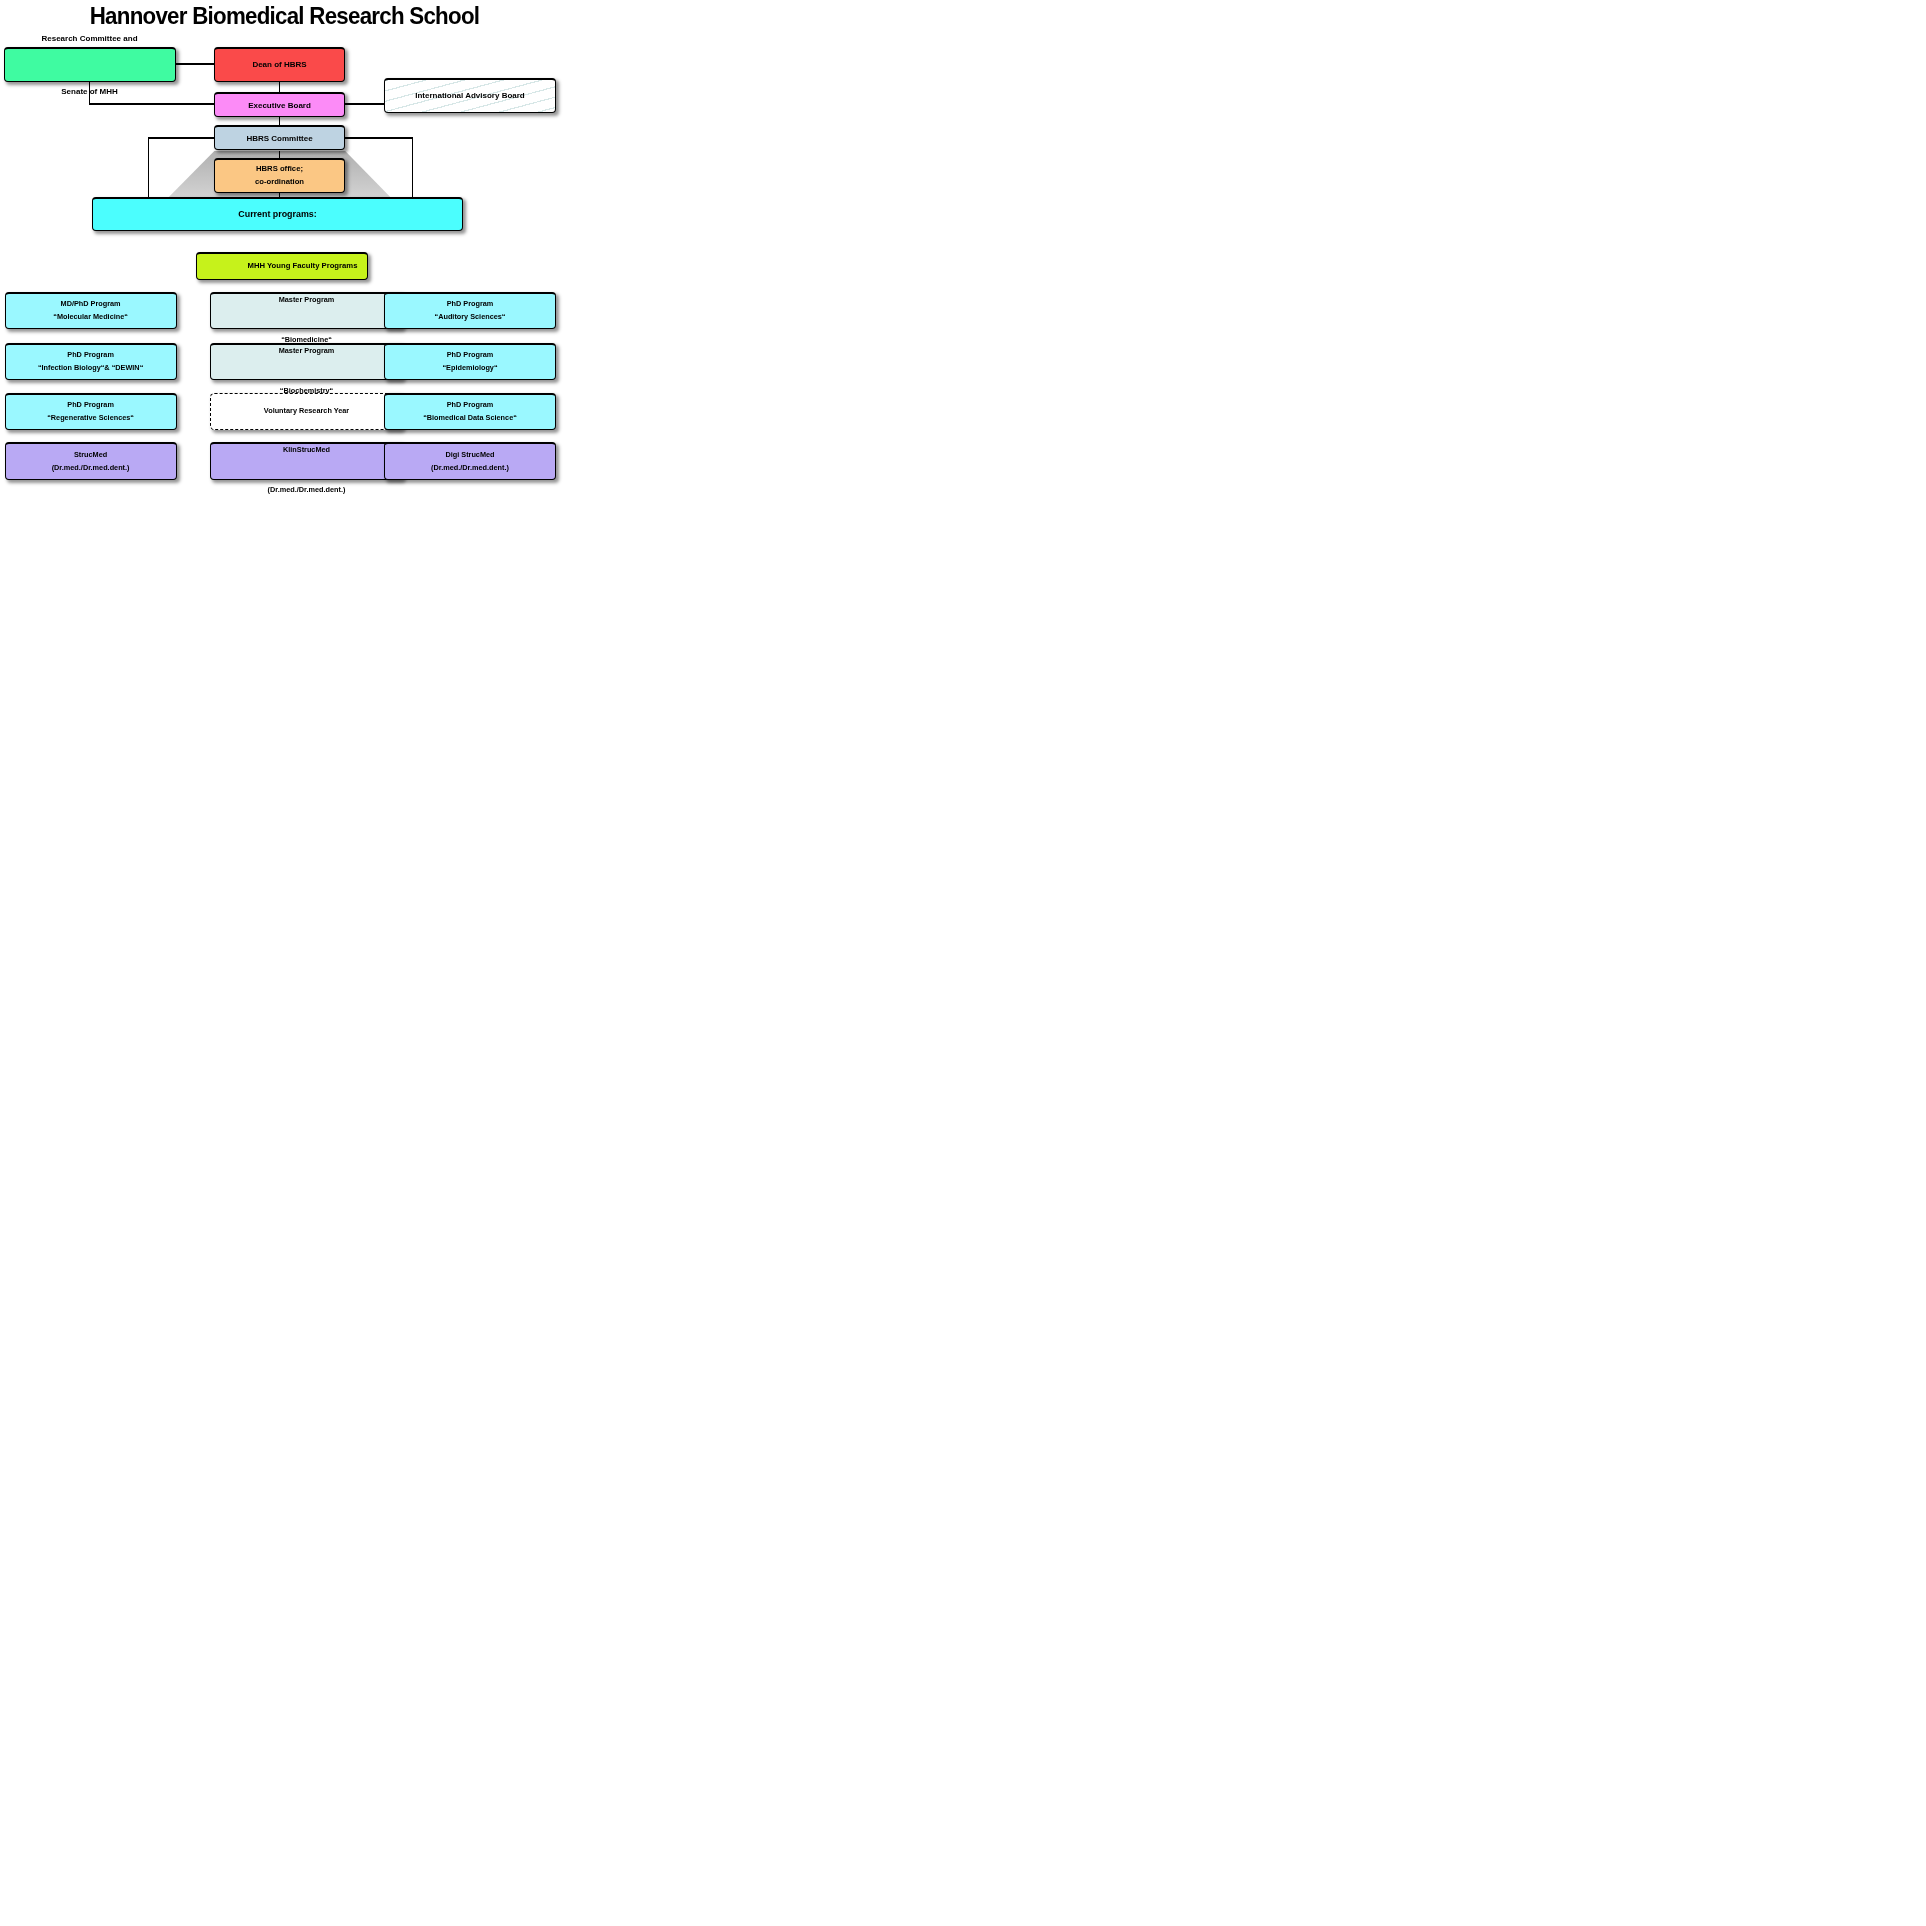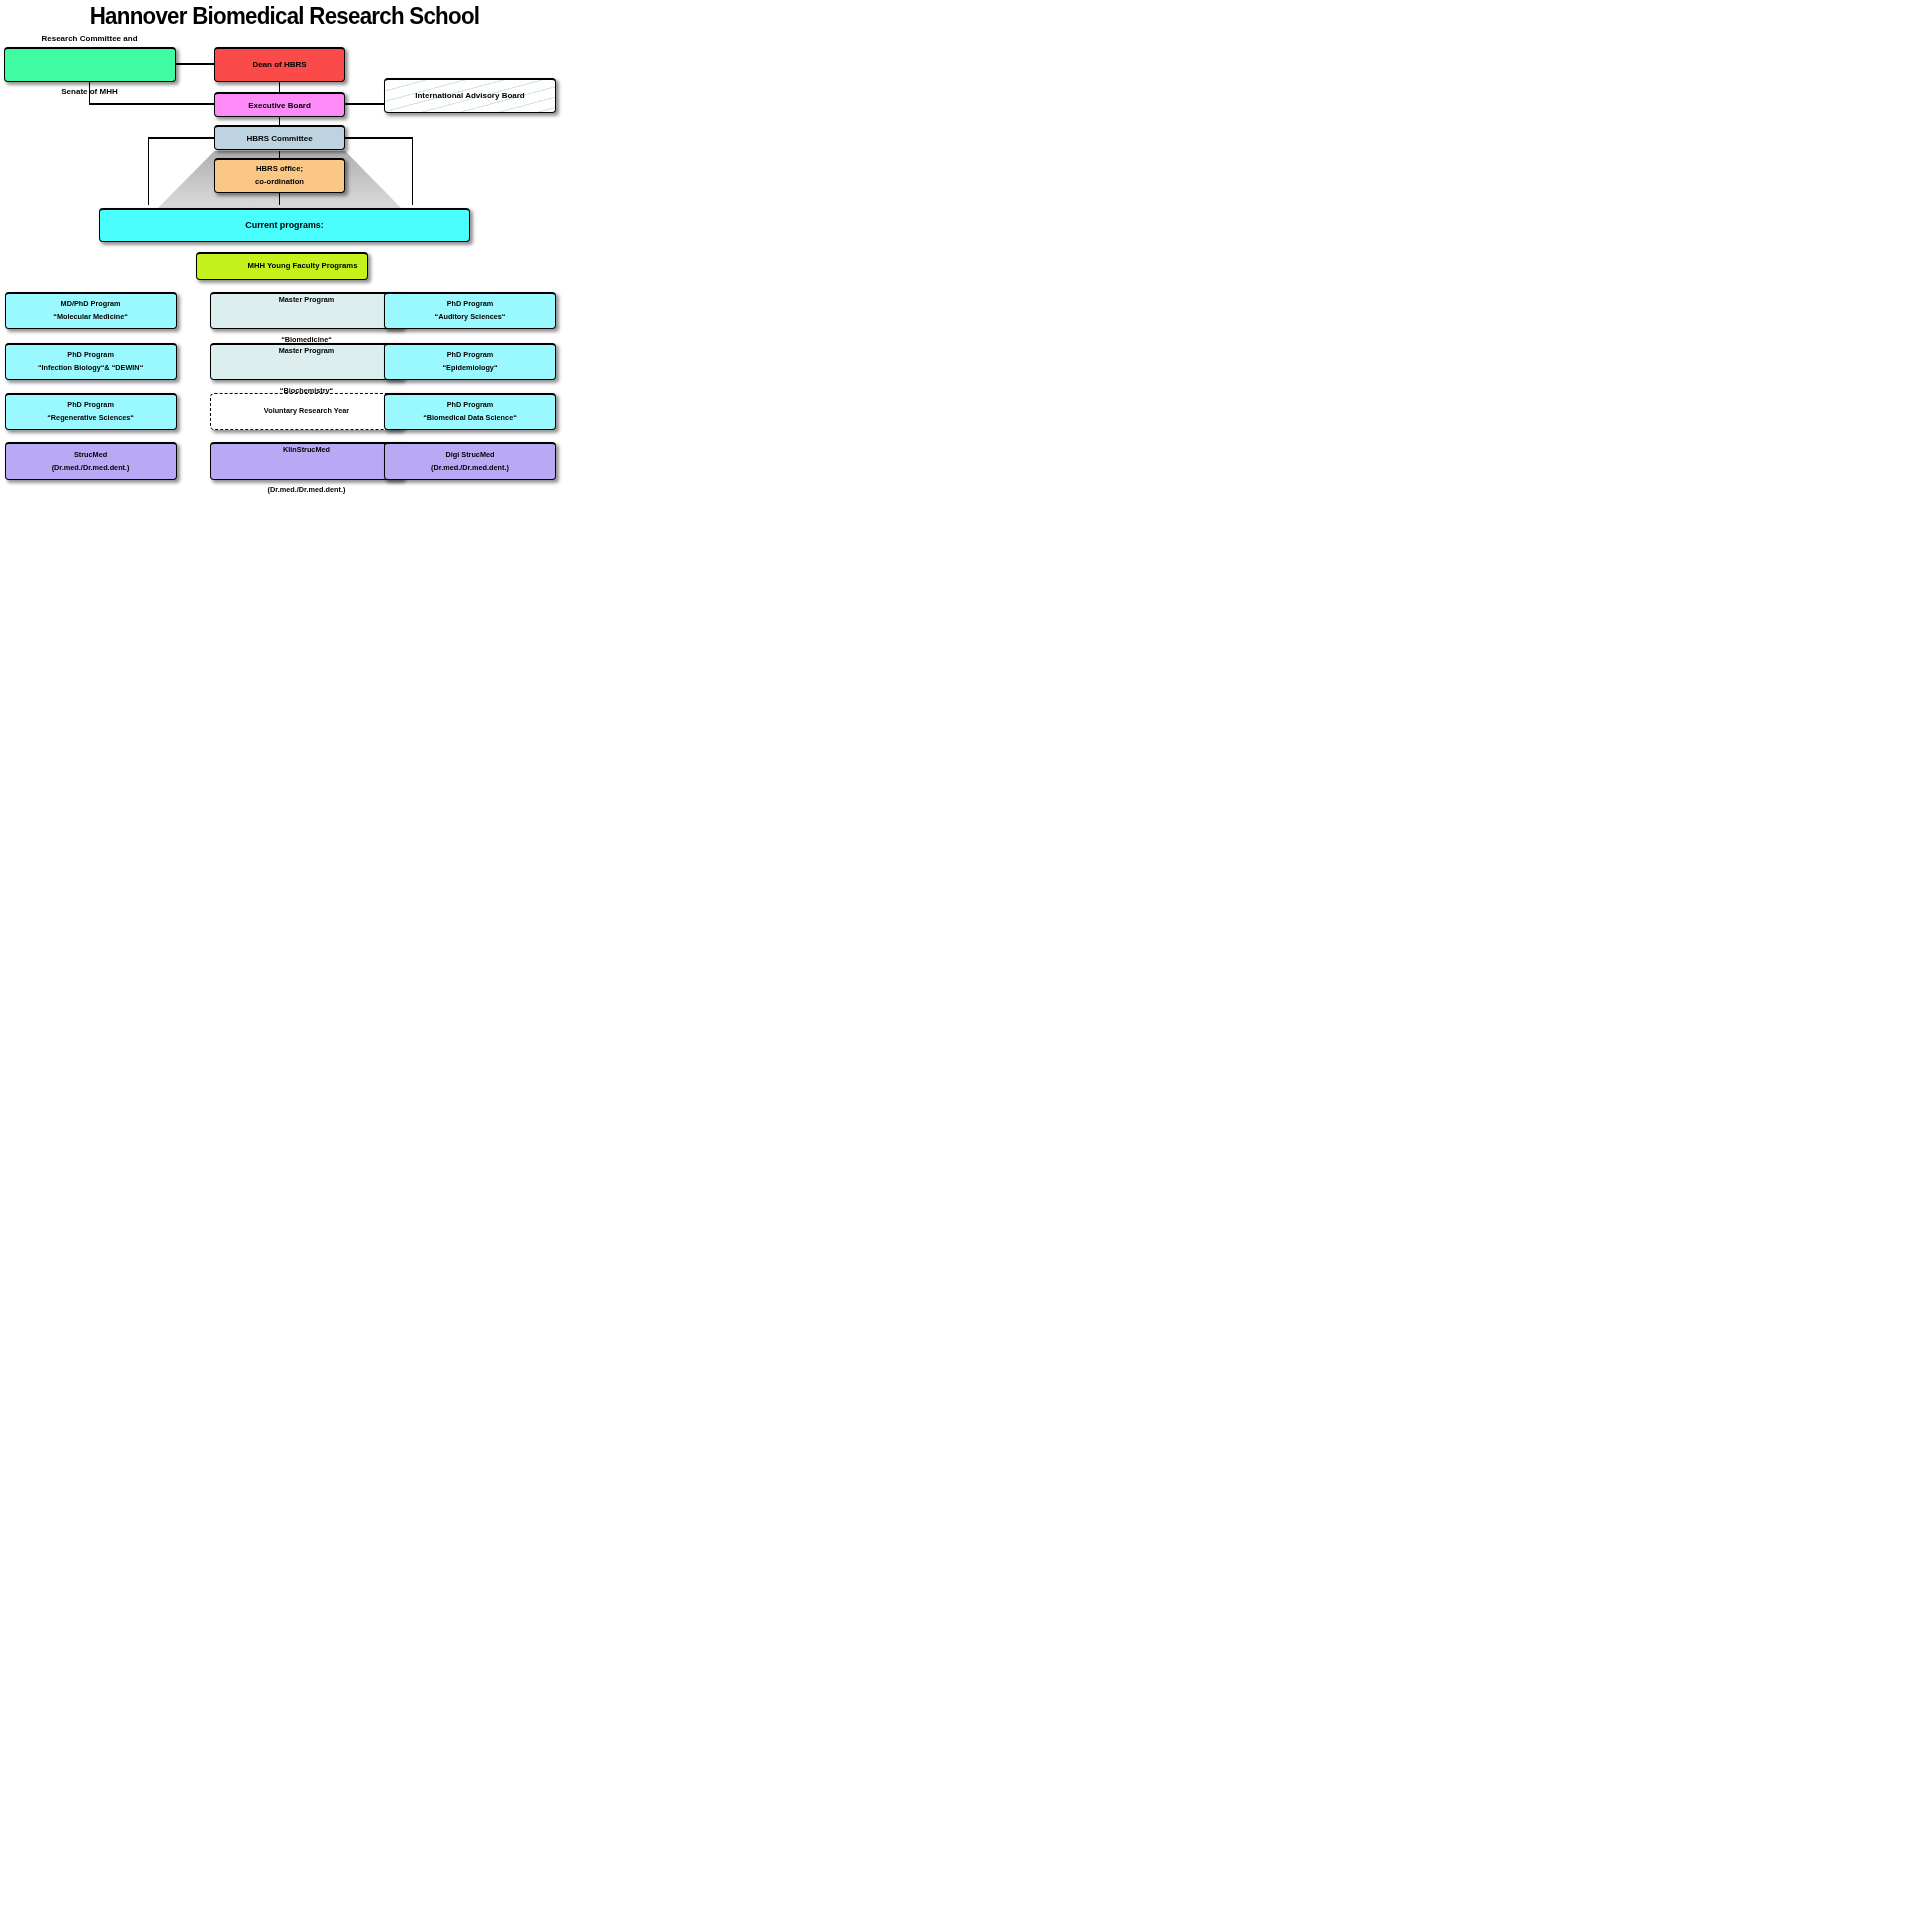--- a/index.html
+++ b/index.html
@@ -67,21 +67,21 @@
     <span>Executive Board</span>
   </div>
   <div class="node f21" style="left: 214px; top: 125px; width: 131px; height: 25.4px; background-color: rgb(190, 211, 226);">
     <span>HBRS Committee</span>
   </div>
   <div class="node f20 spread" style="left: 214px; top: 158px; width: 131px; height: 35px; background-color: rgb(251, 199, 132);">
     <span>HBRS office;</span>
     <span>co-ordination</span>
   </div>
 
-  <div class="node f23" style="left: 92px; top: 208px; width: 371px; height: 34px; background-color: rgb(75, 254, 254); margin-left: 7px;">
+  <div class="node f23" style="left: 92px; top: 197px; width: 371px; height: 34px; background-color: rgb(75, 254, 254);">
     <span>Current programs:</span>
   </div>
 
   <div class="node f20" style="left: 196px; top: 252px; width: 172px; height: 28px; background-color: rgb(198, 242, 27); padding-left: 41px;">
     <span>MHH Young Faculty Programs</span>
   </div>
 
   <div class="node prog spread r1 cl" style="background-color: rgb(154, 248, 255);">
     <span>MD/PhD Program</span>
     <span>“Molecular Medicine“</span>

